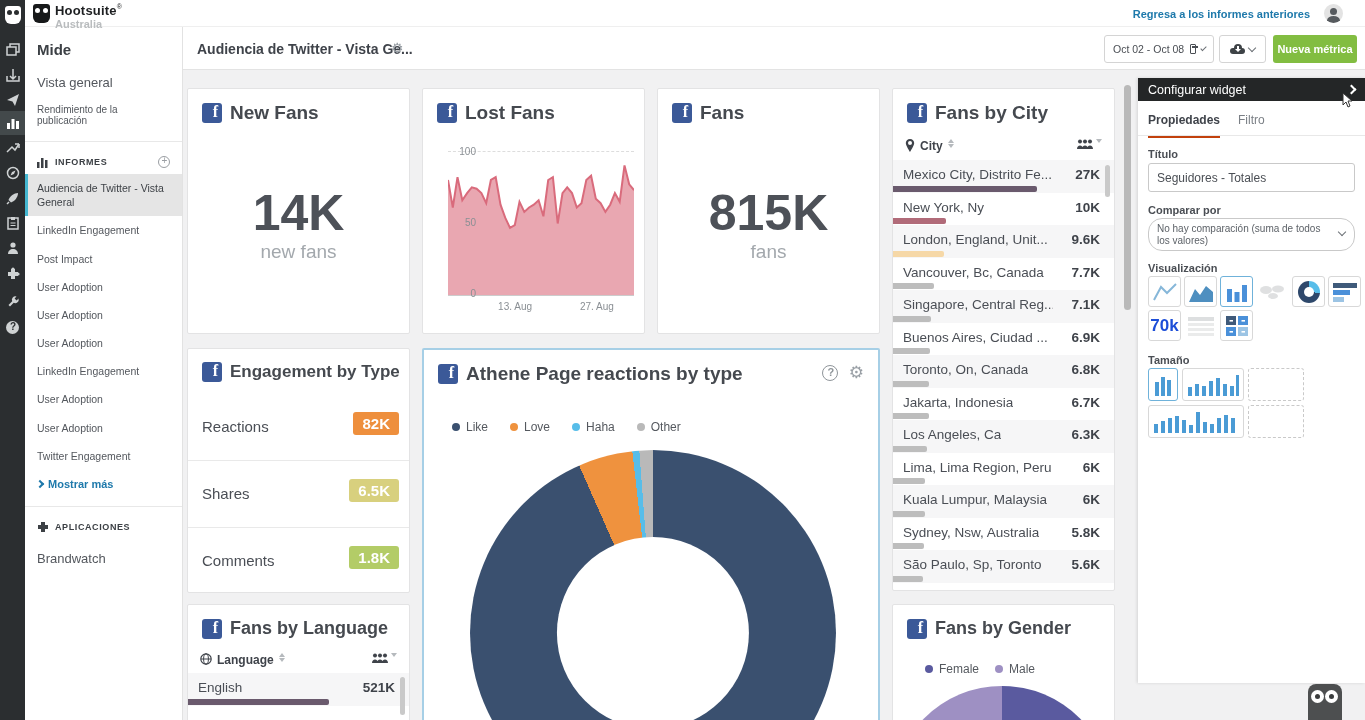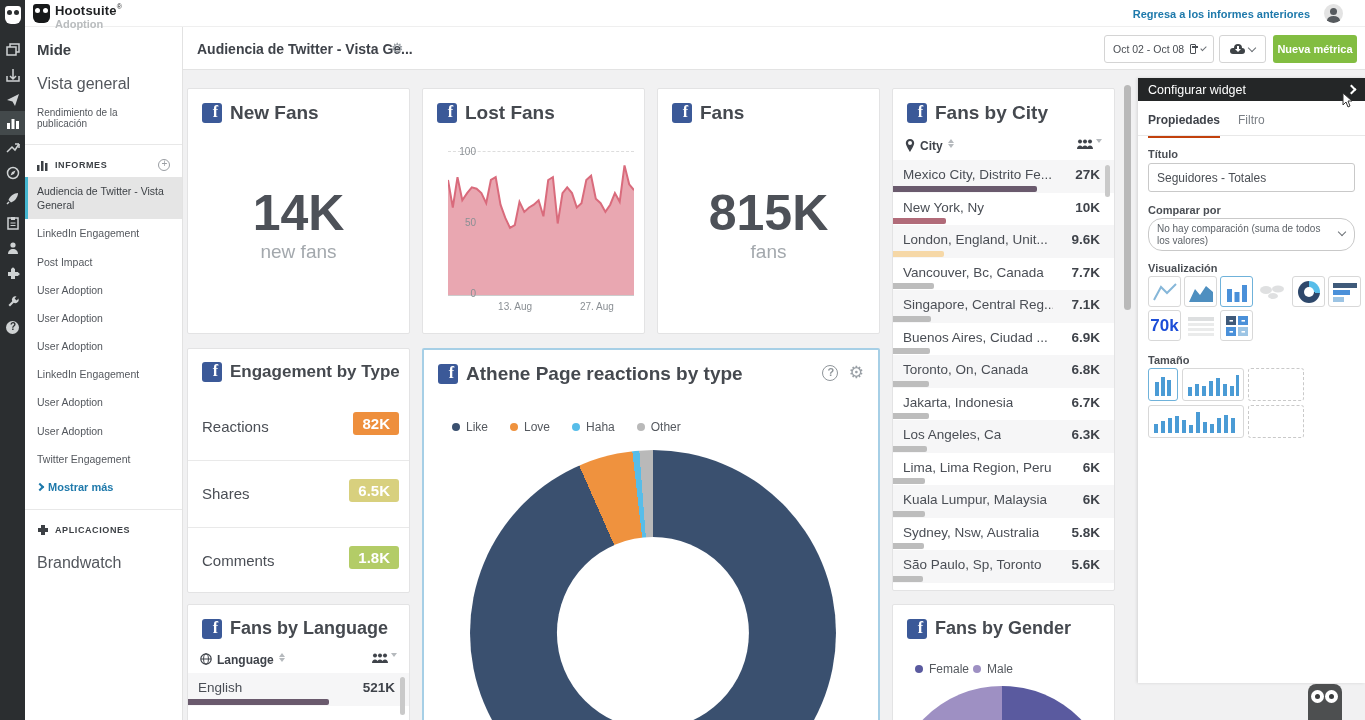--- a/index.html
+++ b/index.html
@@ -23,21 +23,21 @@
   .brand-reg { font-size:7px; vertical-align:super; color:#1d1f21; }
   .brand-sub { font-size:11px; color:#b9bcbe; font-weight:bold; margin-top:1px; }
   .back-link { position:absolute; right:55px; top:8px; font-size:11px; font-weight:bold; color:#1e79ab; cursor:pointer; }
   .avatar { position:absolute; right:22px; top:4px; width:19px; height:19px; border-radius:50%; background:#e3e3e3; overflow:hidden; }
   .avatar:before { content:""; position:absolute; left:6px; top:4px; width:7px; height:7px; border-radius:50%; background:#565a5e; }
   .avatar:after { content:""; position:absolute; left:3px; top:12px; width:13px; height:9px; border-radius:50% 50% 0 0; background:#565a5e; }
 
   
   .sidebar { position:absolute; left:25px; top:27px; width:158px; height:693px; background:#fff; border-right:1px solid #e2e2e2; z-index:2; }
   .side-head { padding:14px 12px 10px 12px; font-size:15px; font-weight:bold; color:#3c4045; }
-  .side-link { padding:7px 12px; font-size:16px; color:#53575d; cursor:pointer; }
+  .side-link { padding:7px 12px; font-size:13px; color:#53575d; cursor:pointer; }
   .side-divider { border-top:1px solid #e8e8e8; margin:8px 0; }
   .side-sec { display:flex; align-items:center; padding:6px 12px; }
   .side-sec-label { font-size:9px; font-weight:bold; letter-spacing:.6px; color:#3c4045; margin-left:6px; flex:1; }
   .plus-circ { width:12px; height:12px; border:1px solid #9a9ea3; border-radius:50%; position:relative; cursor:pointer; }
   .plus-circ:before { content:"+"; position:absolute; left:2.5px; top:-2.5px; font-size:10px; color:#9a9ea3; }
   .report-item { padding:7px 12px; font-size:10.5px; color:#53575d; cursor:pointer; line-height:1.35; }
   .report-item.selected { background:#e5e5e5; border-left:3px solid #45b7d1; padding-left:9px; color:#3e4247; }
   .show-more { display:flex; align-items:center; gap:5px; padding:8px 12px; font-size:11px; font-weight:bold; color:#1e79ab; cursor:pointer; }
   .chev-r { width:6px; height:6px; border-right:2px solid #1e79ab; border-top:2px solid #1e79ab; transform:rotate(45deg); }
 
@@ -229,21 +229,21 @@
           <i style="position:absolute;left:4px;top:0;font-style:normal;font-size:10px;font-weight:bold;color:#2b2e30">?</i>
         </span>
     </div>
   </nav>
 
   <header class="topbar">
     <div class="brand">
       <div class="brand-owl"></div>
       <div class="brand-text">
         <div><span class="brand-name">Hootsuite</span><span class="brand-reg">®</span></div>
-        <div class="brand-sub">Adoption</div>
+        <div class="brand-sub">Australia</div>
       </div>
     </div>
     <a class="back-link">Regresa a los informes anteriores</a>
     <div class="avatar"></div>
   </header>
 
   <aside class="sidebar">
     <div class="side-head">Mide</div>
     <div class="side-link">Vista general</div>
     <div class="side-link" style="font-size:10px">Rendimiento de la publicación</div>
@@ -520,21 +520,21 @@
           </div>
         </div>
       <div class="inner-sb" style="right:4px;top:72px;height:38px"></div>
     </section>
 
     <section class="w" style="left:709px;top:577px;width:223px;height:150px">
       <div class="w-title-row">
           <span class="fb-icon"></span>
           <span class="w-title" style="font-size:18px">Fans by Gender</span>
         </div>
-      <div class="legend" style="left:22px;top:57px;gap:4px" id="gender-legend">
+      <div class="legend" style="left:32px;top:57px;gap:16px" id="gender-legend">
           <span class="leg-item">
             <span class="leg-dot" style="background: rgb(90, 90, 159);"></span>
             <span class="leg-label">Female</span>
           </span>
           <span class="leg-item">
             <span class="leg-dot" style="background: rgb(158, 144, 195);"></span>
             <span class="leg-label">Male</span>
           </span>
         </div>
       <div class="pie" id="gender-pie" style="left: -1px; top: 81px; width: 220px; height: 220px; background: conic-gradient(rgb(90, 90, 159) 0deg, rgb(90, 90, 159) 187.2deg, rgb(158, 144, 195) 187.2deg, rgb(158, 144, 195) 360deg);"></div>

